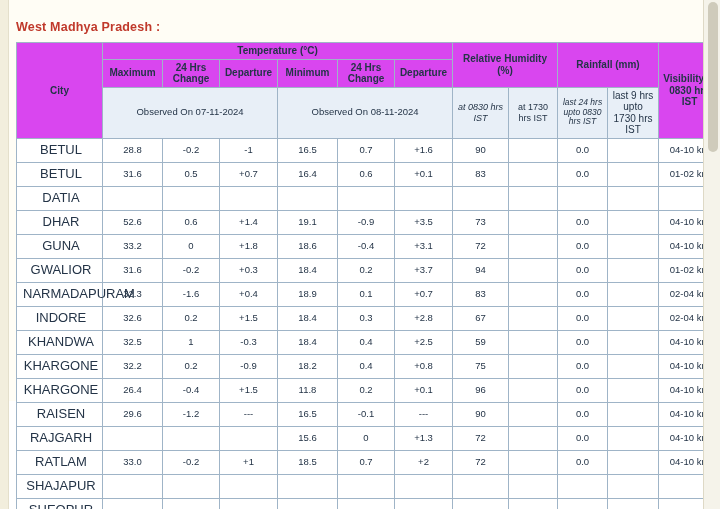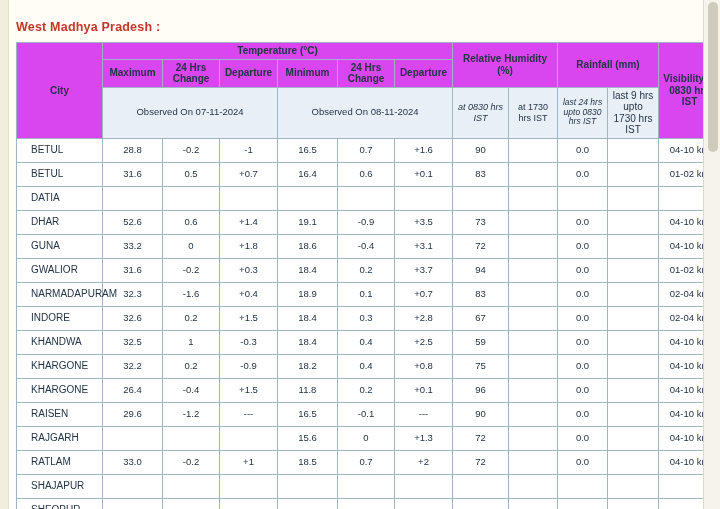--- a/index.html
+++ b/index.html
@@ -89,23 +89,23 @@
     color: #c0392b;
     font-size: 8px;
     height: 22px;
     font-weight: normal;
   }
   tbody td {
     height: 19px;
     background: #ffffff;
   }
   tbody td.city {
-    text-align: left;
-    padding-left: 14px;
-    font-size: 10px;
+    text-align: center;
+    padding-left: 6px;
+    font-size: 13px;
     color: #243447;
   }
   col.c-city { width: 86px; }
   col.c-max { width: 60px; }
   col.c-24h { width: 57px; }
   col.c-dep { width: 58px; }
   col.c-min { width: 60px; }
   col.c-24h2 { width: 57px; }
   col.c-dep2 { width: 58px; }
   col.c-rh1 { width: 56px; }

